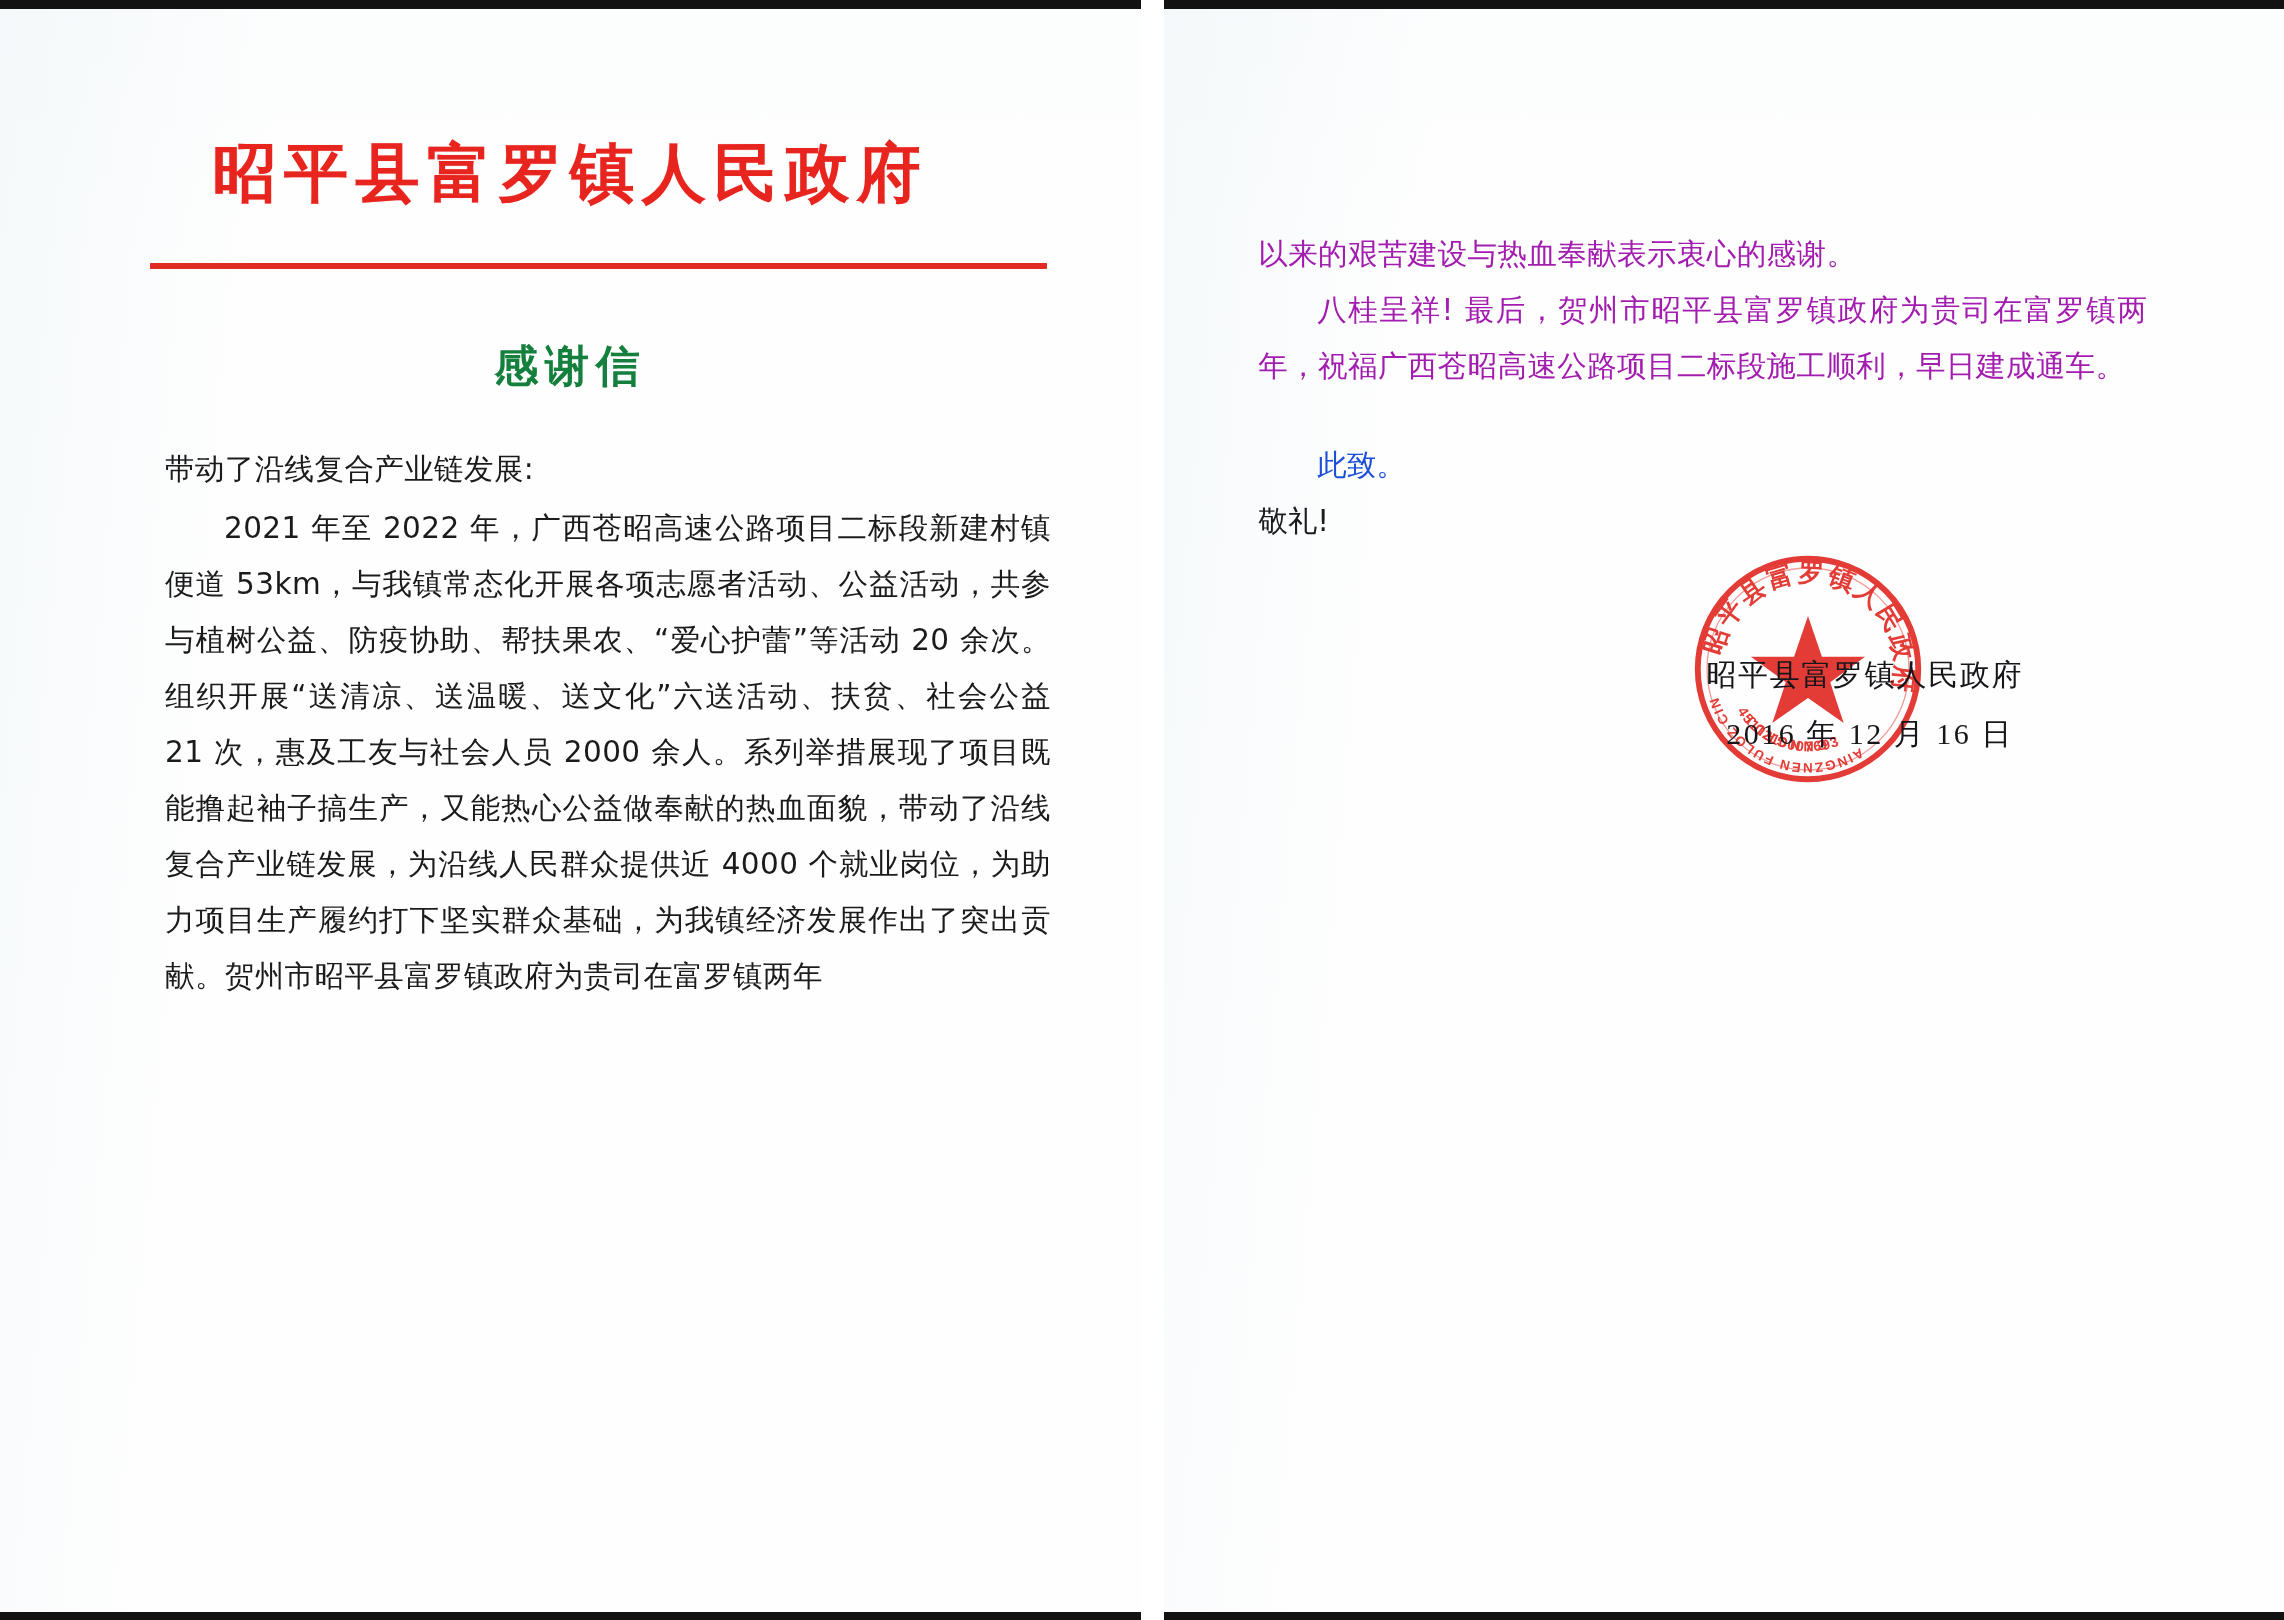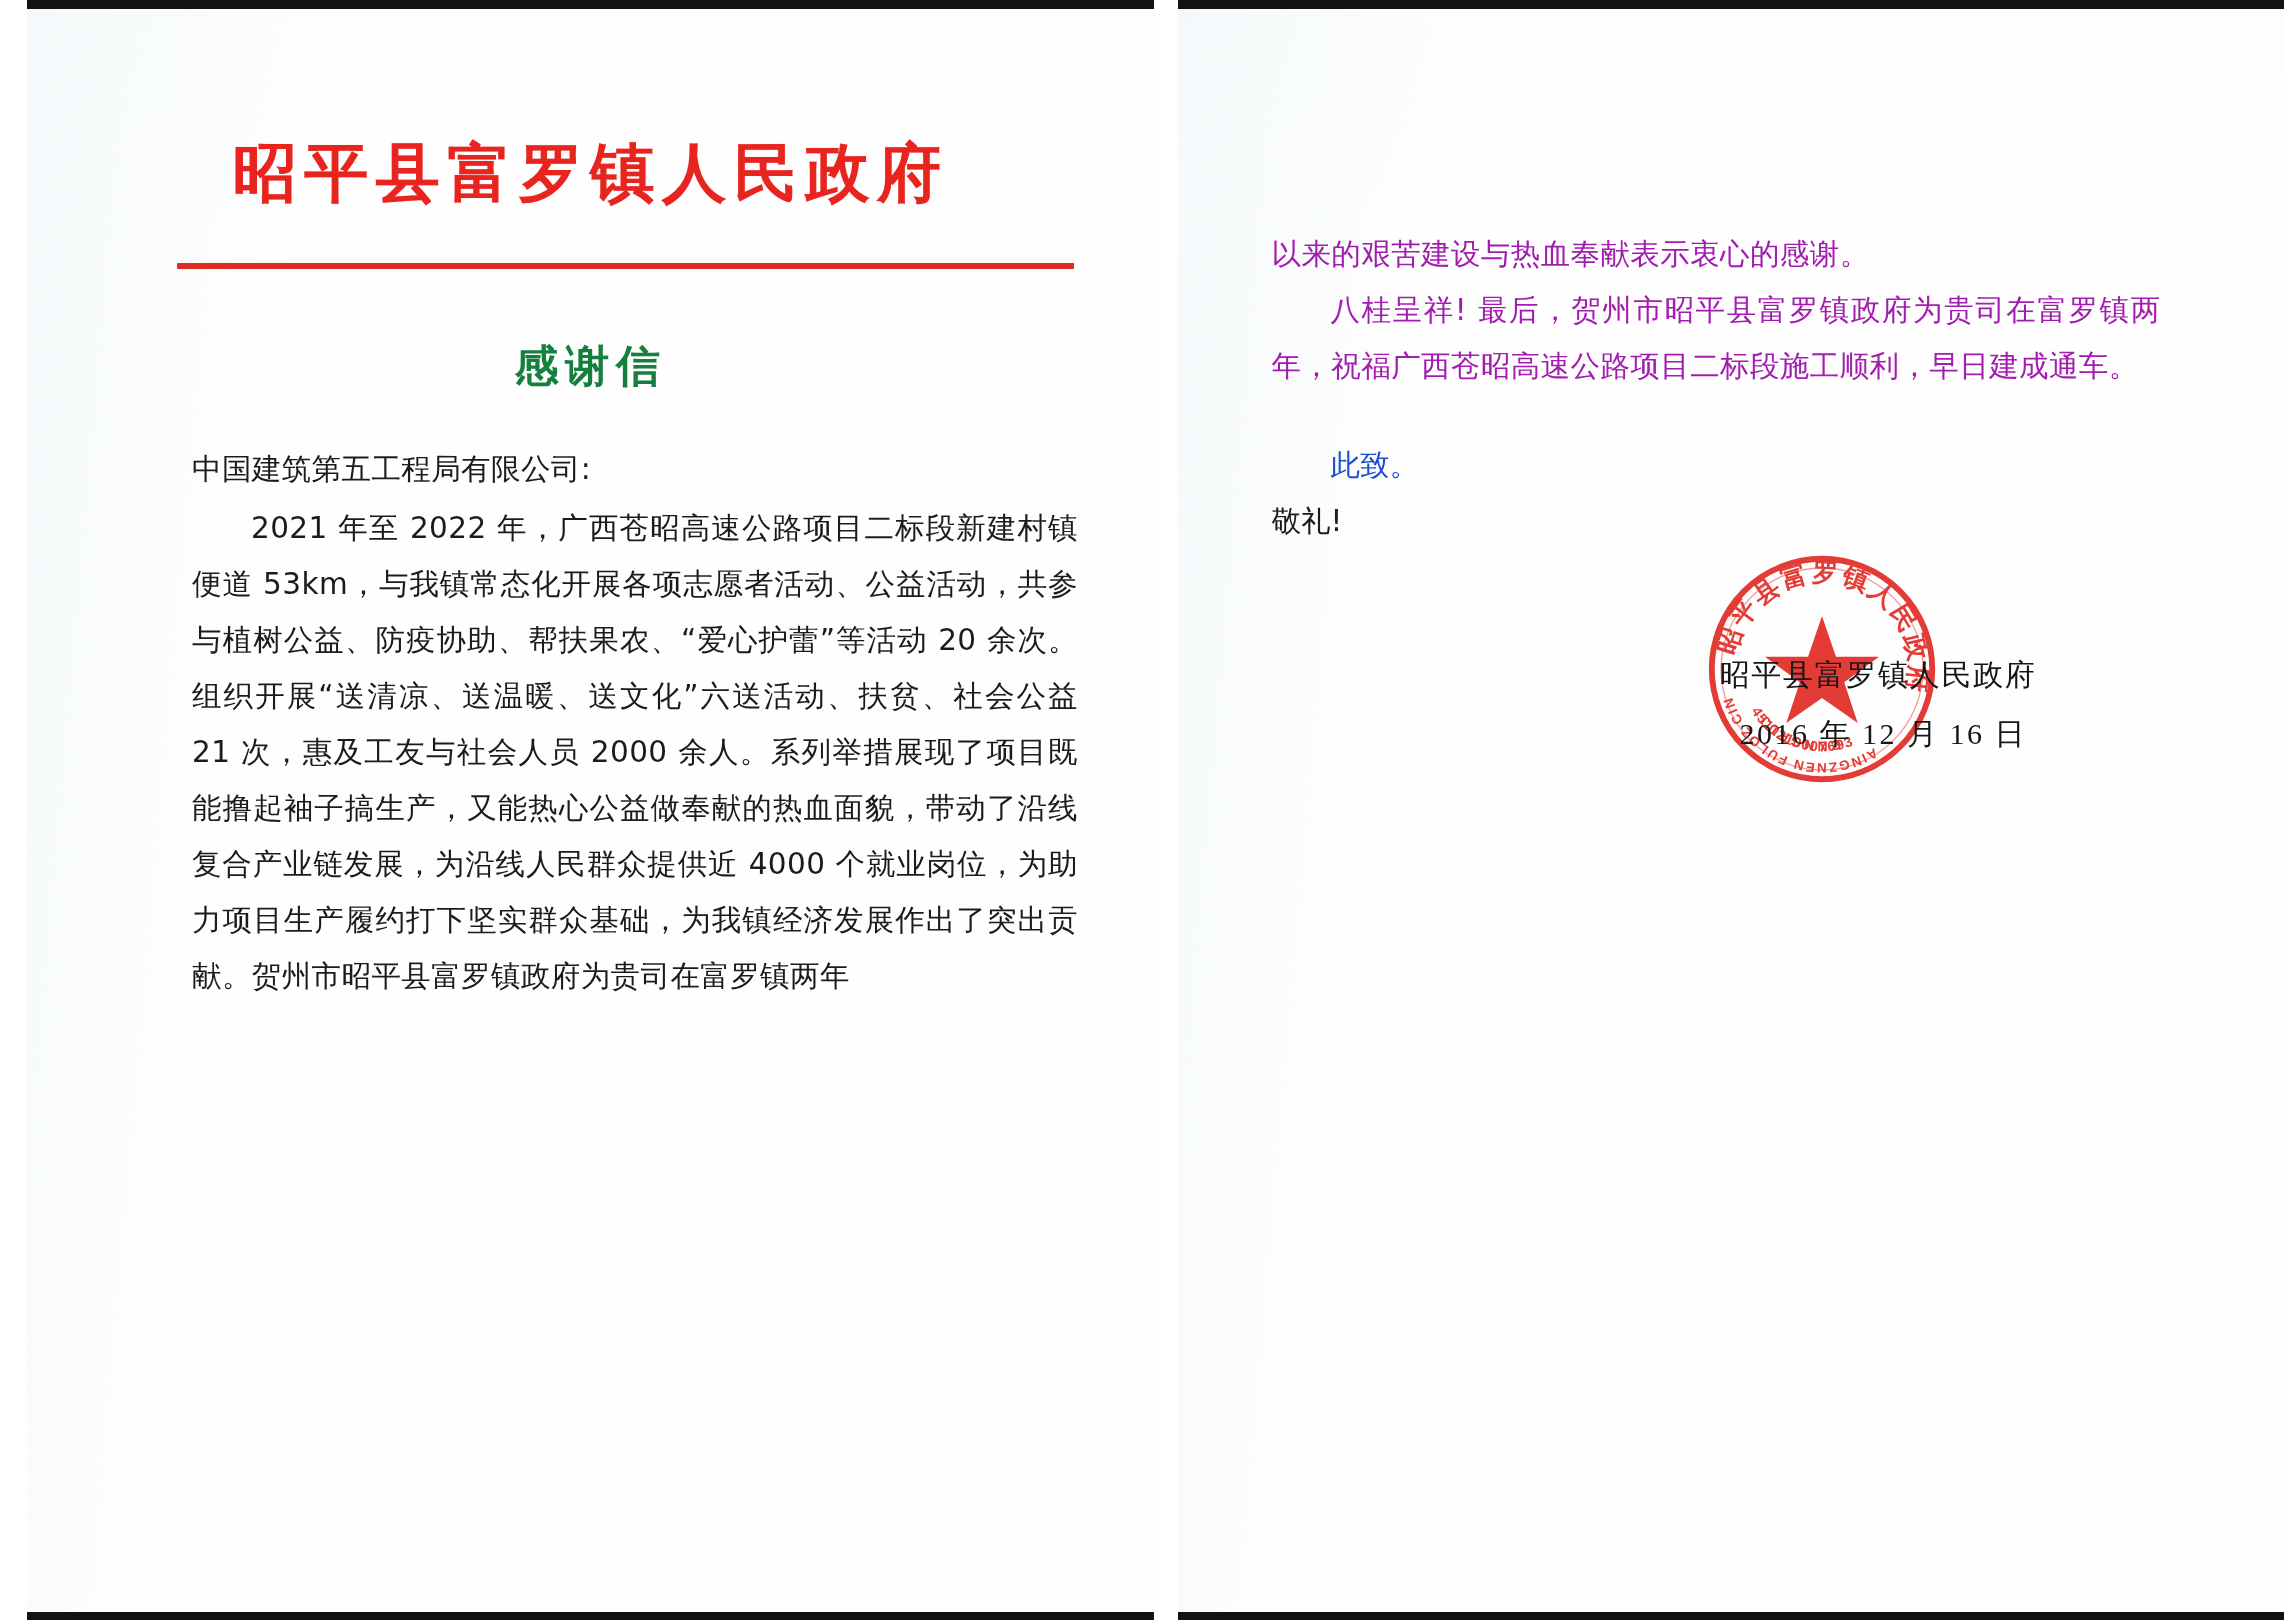--- a/index.html
+++ b/index.html
@@ -13,21 +13,20 @@
     font-family: "Liberation Serif", "DejaVu Serif", serif;
     overflow: hidden;
     position: relative;
   }
 
   #scan {
     position: absolute;
     inset: 0;
     display: flex;
     background: #ffffff;
-    padding-left: 27px;
   }
 
   
   .page {
     position: relative;
     background: #fefefe;
     overflow: hidden;
   }
   .page::before,
   .page::after {
@@ -233,21 +232,21 @@
     <div class="paper-tint"></div>
     <div class="content">
 
       <div class="letterhead">
         <div class="letterhead-title">昭平县富罗镇人民政府</div>
       </div>
       <div class="letterhead-rule"></div>
 
       <div class="doc-title">感谢信</div>
 
-      <div class="body-block salutation para-flush">中国建筑第五工程局有限公司:</div>
+      <div class="body-block salutation para-flush">带动了沿线复合产业链发展:</div>
 
       <div class="body-block left-body">
         <div class="para">2021 年至 2022 年，广西苍昭高速公路项目二标段新建村镇便道 53km，与我镇常态化开展各项志愿者活动、公益活动，共参与植树公益、防疫协助、帮扶果农、“爱心护蕾”等活动 20 余次。组织开展“送清凉、送温暖、送文化”六送活动、扶贫、社会公益 21 次，惠及工友与社会人员 2000 余人。系列举措展现了项目既能撸起袖子搞生产，又能热心公益做奉献的热血面貌，带动了沿线复合产业链发展，为沿线人民群众提供近 4000 个就业岗位，为助力项目生产履约打下坚实群众基础，为我镇经济发展作出了突出贡献。贺州市昭平县富罗镇政府为贵司在富罗镇两年</div>
       </div>
 
     </div>
   </div>
 
   <div class="gutter"></div>
 

